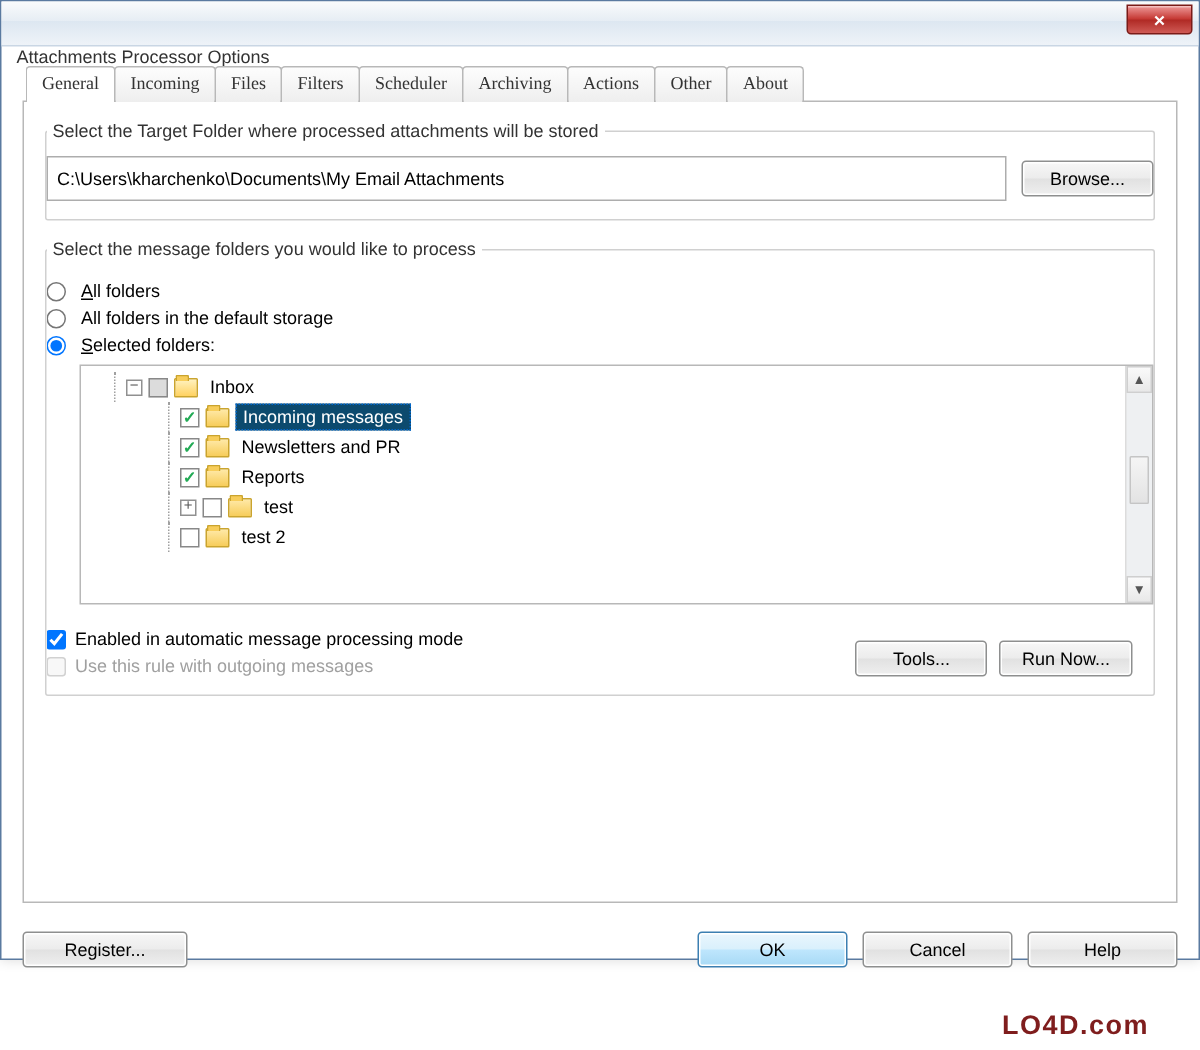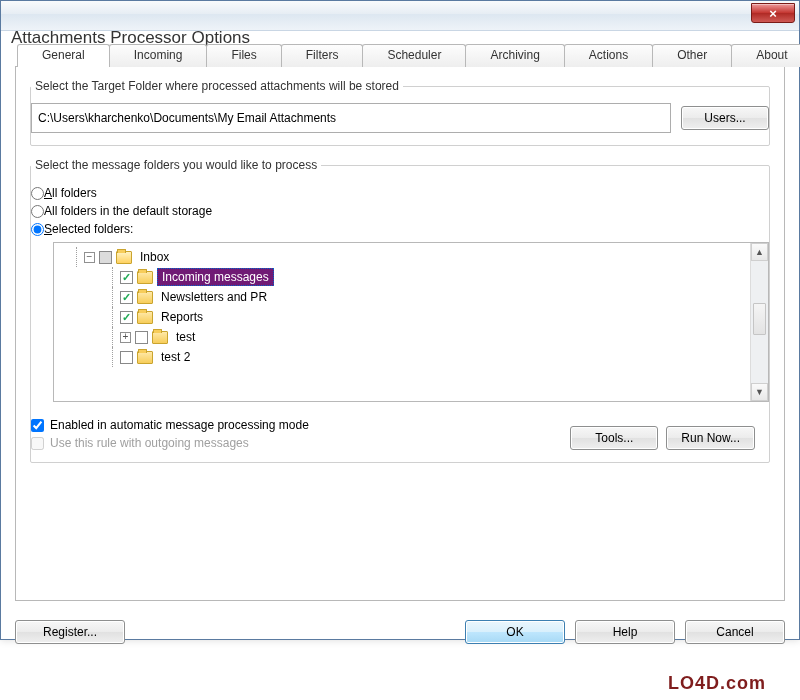--- a/index.html
+++ b/index.html
@@ -24,21 +24,21 @@
   }
   .titlebar {
     height: 30px;
     background: linear-gradient(#f9fbfc, #e6edf4 45%, #dde7f1 46%, #eef3f8);
     border-bottom: 1px solid #c9d6e4;
     display: flex;
     align-items: center;
     padding: 0 0 0 10px;
     position: relative;
   }
-  .titlebar .title { font-size: 17px; color: #333; margin-top: 44px; }
+  .titlebar .title { font-size: 12px; color: #333; margin-top: 44px; }
   .closebtn {
     position: absolute;
     right: 4px; top: 2px;
     width: 44px; height: 20px;
     background: linear-gradient(#e99, #c53833 48%, #b02a25 52%, #cf5a55);
     border: 1px solid #7a1b17;
     border-radius: 0 0 3px 3px;
     color: #fff;
     display:flex; align-items:center; justify-content:center;
     font-size: 13px; font-weight: bold;
@@ -52,25 +52,26 @@
     gap:0;
     position: relative;
     top: 1px;
     z-index: 2;
     padding-left:2px;
   }
   .tab {
     border: 1px solid #b8b8b8;
     border-bottom: none;
     border-radius: 3px 3px 0 0;
-    padding: 3px 24px 4px;
+    padding: 3px 10px 4px;
     background: linear-gradient(#fdfdfd,#eee);
     margin-right: -1px;
     color:#333;
     cursor: default;
+    font-family: Liberation Serif, serif;
   }
   .tab.active {
     background: #fff;
     position: relative;
     z-index: 3;
     padding-bottom: 5px;
   }
   .tabpanel {
     border: 1px solid #b8b8b8;
     padding: 12px 14px 14px;
@@ -107,21 +108,21 @@
     padding: 0 14px;
     font: inherit;
     cursor: default;
     box-shadow: inset 0 0 0 1px #fff;
   }
   .btn.primary {
     border: 1px solid #3c7fb1;
     background: linear-gradient(#eaf6fd,#d9f0fc 49%,#bee6fd 51%,#a7d9f5);
     margin-left: 37px;
   }
-  .radio-row { display:flex; align-items:center; gap:0; margin:4px 0; }
+  .radio-row { display:flex; align-items:center; gap:10px; margin:4px 0; }
   .radio-row input { margin:0; }
   .radio-row .u { text-decoration: underline; }
   .tree-box {
     border: 1px solid #b8b8b8;
     height: 160px;
     margin: 6px 0 0 22px;
     position: relative;
     overflow: hidden;
     background:#fff;
   }
@@ -166,21 +167,21 @@
   }
   .folder-ico::before {
     content:""; position:absolute; left:0; top:-3px; width:7px; height:3px;
     background:#f7cd5a; border:1px solid #caa42e; border-bottom:none; border-radius:1px 1px 0 0;
   }
   .folder-ico.open {
     background: linear-gradient(#fff2c0,#ffd261);
   }
   .tree .label { padding: 1px 4px; }
   .tree .label.selected {
-    background:#701a75; color:#fff; border:1px dotted #0066cc;
+    background:#0c4a6e; color:#fff; border:1px dotted #0066cc;
   }
   .vscroll {
     position:absolute; right:0; top:0; bottom:0; width:18px;
     background:#eef0f2; border-left:1px solid #dcdcdc;
   }
   .vscroll .arrow {
     height:18px; display:flex; align-items:center; justify-content:center;
     border:1px solid #cfcfcf; background:linear-gradient(#fafafa,#e8e8e8);
     color:#555; font-size:9px;
   }
@@ -230,21 +231,21 @@
       <div class="tab">About</div>
     </div>
 
     <div class="tabpanel">
 
       <fieldset class="group">
         <legend>Select the Target Folder where processed attachments will be stored</legend>
         <div class="row">
           <input class="path-input" type="text" value="C:\Users\kharchenko\Documents\My Email Attachments" style="">
           <button class="btn">
-            <span>Users...</span>
+            <span>Browse...</span>
           </button>
         </div>
       </fieldset>
 
       <fieldset class="group" style="height:305px; position:relative;">
         <legend>Select the message folders you would like to process</legend>
 
         <label class="radio-row">
           <input type="radio" name="fsel" style="">
           <span>
@@ -332,21 +333,21 @@
 
   <div class="dlg-buttons">
     <button class="btn" style="min-width:110px">
       <span>Register...</span>
     </button>
     <div class="spacer"></div>
     <button class="btn primary" style="min-width:100px">
       <span>OK</span>
     </button>
     <button class="btn" style="min-width:100px">
-      <span>Help</span>
+      <span>Cancel</span>
     </button>
     <button class="btn" style="min-width:100px">
-      <span>Cancel</span>
+      <span>Help</span>
     </button>
   </div>
 </div>
 
 <div class="watermark">LO4D.com</div>
 
 </body></html>

